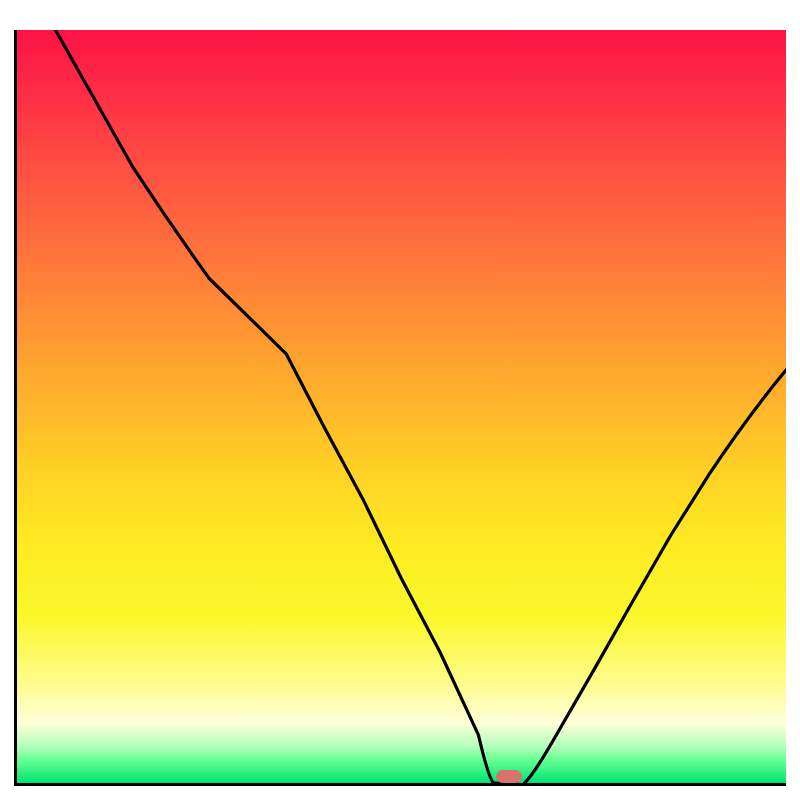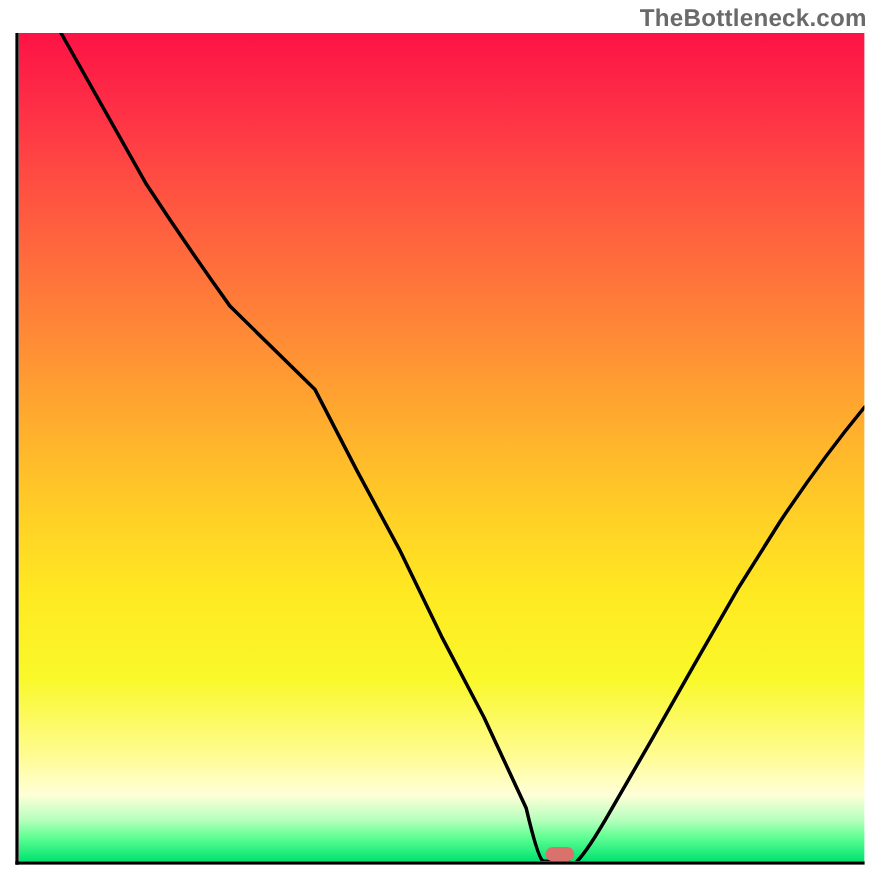--- a/index.html
+++ b/index.html
@@ -73,21 +73,20 @@
     height: 13px;
     background: #d9726c;
     border-radius: 7px;
   }
 </style>
 </head>
 <body>
 
 <div class="outer">
 
-  <div class="watermark">TheBottleneck.com</div>
 
   <div class="plot-area">
     <div class="gradient"></div>
 
     <svg class="curves" viewBox="0 0 769 753" preserveAspectRatio="none">
 
       <path d="M 38.45 0
                L 115.35 136.30
                Q 153.80 195 192.25 248.5
                L 269.15 323.8

